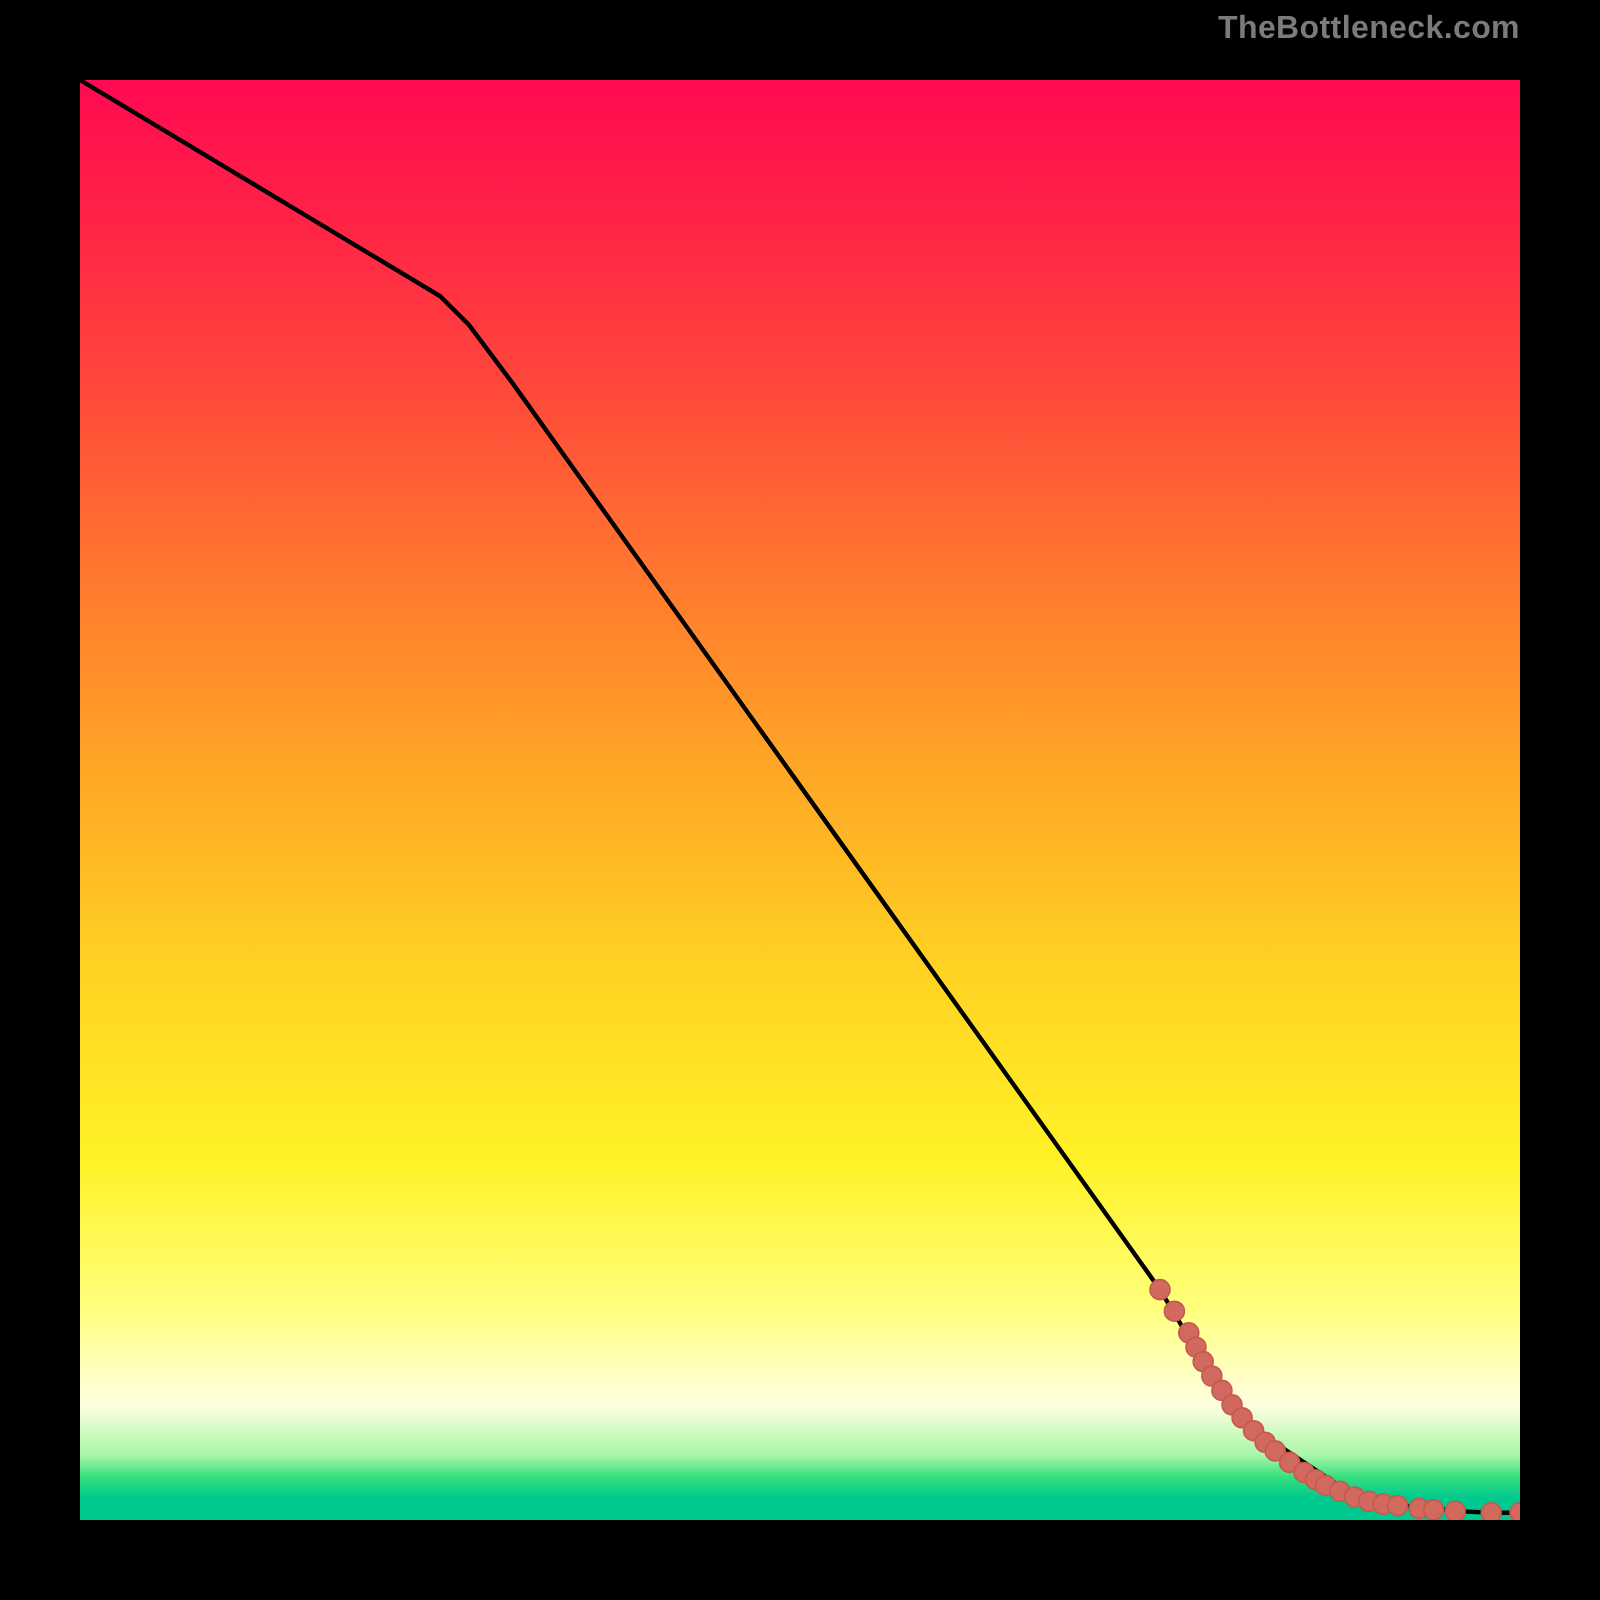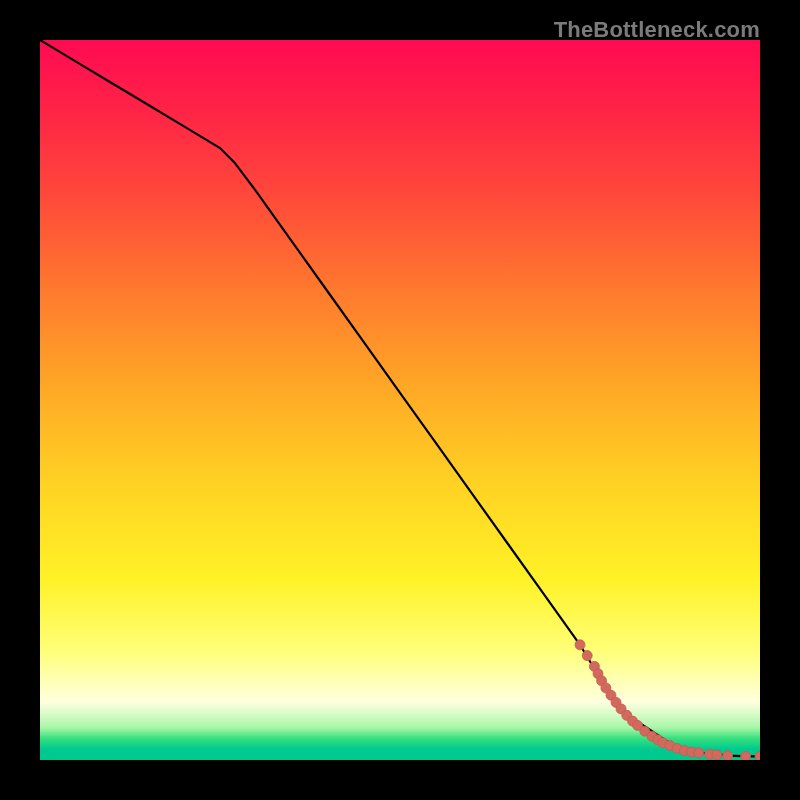--- a/index.html
+++ b/index.html
@@ -42,24 +42,24 @@
   }
   svg.overlay {
     position: absolute;
     left: 0;
     top: 0;
     width: 720px;
     height: 720px;
   }
   .watermark {
     position: absolute;
-    top: 17px;
+    top: 6px;
     right: 40px;
     font-family: Arial, Helvetica, sans-serif;
-    font-size: 22px;
+    font-size: 16px;
     font-weight: 600;
     color: #7b7b7b;
     letter-spacing: 0.2px;
     user-select: none;
   }
 </style>
 </head>
 <body>
 
 <div class="frame">

